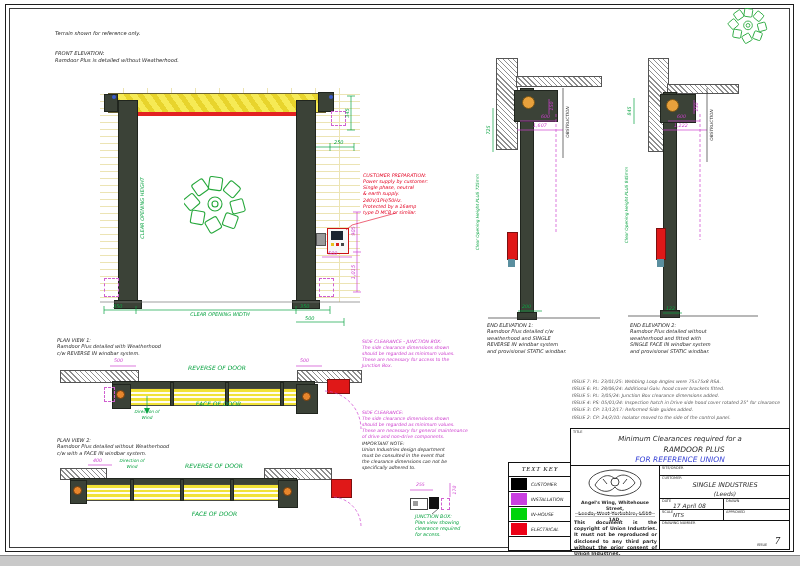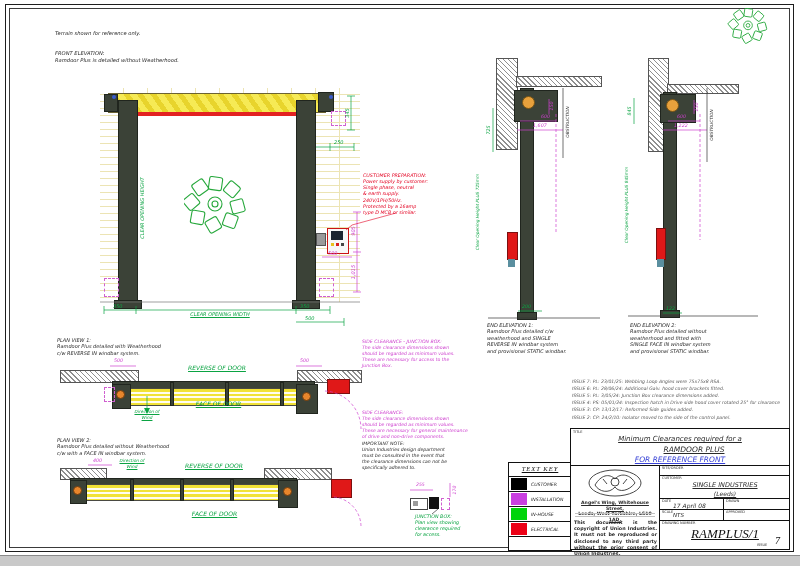--- a/index.html
+++ b/index.html
@@ -10,21 +10,21 @@
   .bottom-band{position:absolute;left:0;top:555px;width:800px;height:11px;background:#c9c9c9;border-top:1px solid #8a8a8a;}
 
   .abs{position:absolute;}
   .ann{position:absolute;font-style:italic;line-height:1.28;}
   .pre{white-space:pre-line;}
   .k{color:#2a2a2a;} .gy{color:#5c5c5c;}
   .g{color:#0aa342;} .mg{color:#cd3fce;} .rd{color:#e30021;} .bl{color:#3742d6;}
   .f35{font-size:3.5px;} .f43{font-size:4.3px;} .f46{font-size:4.6px;}
   .f48{font-size:4.8px;} .f5{font-size:5px;} .f52{font-size:5.2px;}
   .f6{font-size:6px;}
-  .ctr{text-align:center;text-decoration:underline;}
+  .ctr{text-align:center;}
   .vt{transform:translate(-50%,-50%) rotate(-90deg);white-space:nowrap;}
 
   .brick{background-image:
       repeating-linear-gradient(to bottom,transparent 0 6px,#ece4b4 6px 7px),
       repeating-linear-gradient(to right,transparent 0 23px,#ece4b4 23px 24px);}
   .hatch{background:repeating-linear-gradient(45deg,#ffffff 0 2.6px,#8f8f8f 2.6px 3.6px);border:0.8px solid #555;}
   .dark{background:#3b4237;border:0.6px solid #20251e;}
   .slats{background:repeating-linear-gradient(to bottom,#f1e236 0 2.8px,#fffdf0 2.8px 4.7px);border:0.7px solid #4a4a42;}
   .beam{background:repeating-linear-gradient(55deg,#e8d42c 0 5px,#f6ea55 5px 11px);border:0.8px solid #6b6233;}
   .redbar{background:#e32222;}
@@ -256,21 +256,21 @@
     <div class="gy" style="font-style:italic;font-size:4.6px;line-height:1.55;">ISSUE 5: PL: 3/05/24: Junction Box clearance dimensions added.</div>
     <div class="gy" style="font-style:italic;font-size:4.6px;line-height:1.55;">ISSUE 4: PS: 05/01/24: Inspection hatch in Drive side hood cover rotated 25° for clearance</div>
     <div class="gy" style="font-style:italic;font-size:4.6px;line-height:1.55;">ISSUE 3: CP: 13/12/17: Reformed Side guides added.</div>
     <div class="gy" style="font-style:italic;font-size:4.6px;line-height:1.55;">ISSUE 2: CP: 24/2/10: Isolator moved to the side of the control panel.</div>
   </div>
 
   <div class="abs" style="left:570px;top:428px;width:218px;height:120px;border:1px solid #111;background:#fff;">
     <div class="abs f35 k" style="left:2px;top:1px;font-size:3.5px;">TITLE</div>
     <div class="ann k ctr" style="left:10px;top:6px;width:198px;font-size:7px;">Minimum Clearances required for a</div>
     <div class="ann k ctr" style="left:24px;top:16px;width:198px;font-size:7.5px;">RAMDOOR PLUS</div>
-    <div class="ann bl ctr" style="left:10px;top:26px;width:198px;font-size:7.5px;">FOR REFERENCE FRONT</div>
+    <div class="ann bl ctr" style="left:10px;top:26px;width:198px;font-size:7.5px;">FOR REFERENCE UNION</div>
     <div class="tb-line" style="left:0;top:36px;width:218px;height:0.8px;"></div>
     <div class="tb-line" style="left:88px;top:36px;width:0.8px;height:84px;"></div>
 
     <svg class="abs" style="left:16px;top:38px;" width="56" height="32" viewBox="0 0 56 32">
       <g fill="none" stroke="#333" stroke-width="0.9">
         <ellipse cx="28" cy="16" rx="26" ry="13"></ellipse>
         <path d="M8 18 C14 8, 22 6, 28 12 C34 5, 44 8, 48 16 C42 24, 32 26, 28 20 C22 27, 12 25, 8 18 Z"></path>
         <circle cx="28" cy="15" r="4"></circle>
         <path d="M16 12 l4 5 M40 12 l-4 5"></path>
       </g>
@@ -290,21 +290,20 @@
     <div class="tb-line" style="left:152px;top:69px;width:0.6px;height:22px;"></div>
     <div class="abs f35 k" style="left:91px;top:70px;">DATE</div>
     <div class="ann k" style="left:102px;top:73px;font-size:6px;">17 April 08</div>
     <div class="abs f35 k" style="left:155px;top:70px;">DRAWN</div>
     <div class="tb-line" style="left:88px;top:80px;width:130px;height:0.6px;"></div>
     <div class="abs f35 k" style="left:91px;top:81px;">SCALE</div>
     <div class="ann k" style="left:102px;top:83px;font-size:5.5px;">NTS</div>
     <div class="abs f35 k" style="left:155px;top:81px;">APPROVED</div>
     <div class="tb-line" style="left:88px;top:91px;width:130px;height:0.6px;"></div>
     <div class="abs f35 k" style="left:91px;top:92px;">DRAWING NUMBER</div>
-    <div class="abs ctr" style="left:90px;top:97px;width:128px;font-family:'Liberation Serif',serif;font-style:italic;font-size:13px;color:#111;">RAMPLUS/1</div>
     <div class="abs f35 k" style="left:186px;top:114px;">ISSUE</div>
     <div class="abs" style="left:204px;top:106px;font-family:'Liberation Serif',serif;font-style:italic;font-size:10px;color:#111;">7</div>
   </div>
 
   <svg class="abs" style="left:724px;top:8px;" width="48" height="36" viewBox="0 0 62 58">
     <g fill="none" stroke="#27a83c" stroke-width="1.4">
       <rect x="25" y="1" width="13" height="13" rx="2" transform="rotate(8 31 8)"></rect>
       <rect x="41" y="7" width="13" height="13" rx="2" transform="rotate(40 48 14)"></rect>
       <rect x="47" y="23" width="13" height="13" rx="2" transform="rotate(75 53 30)"></rect>
       <rect x="40" y="37" width="13" height="13" rx="2" transform="rotate(110 46 44)"></rect>

